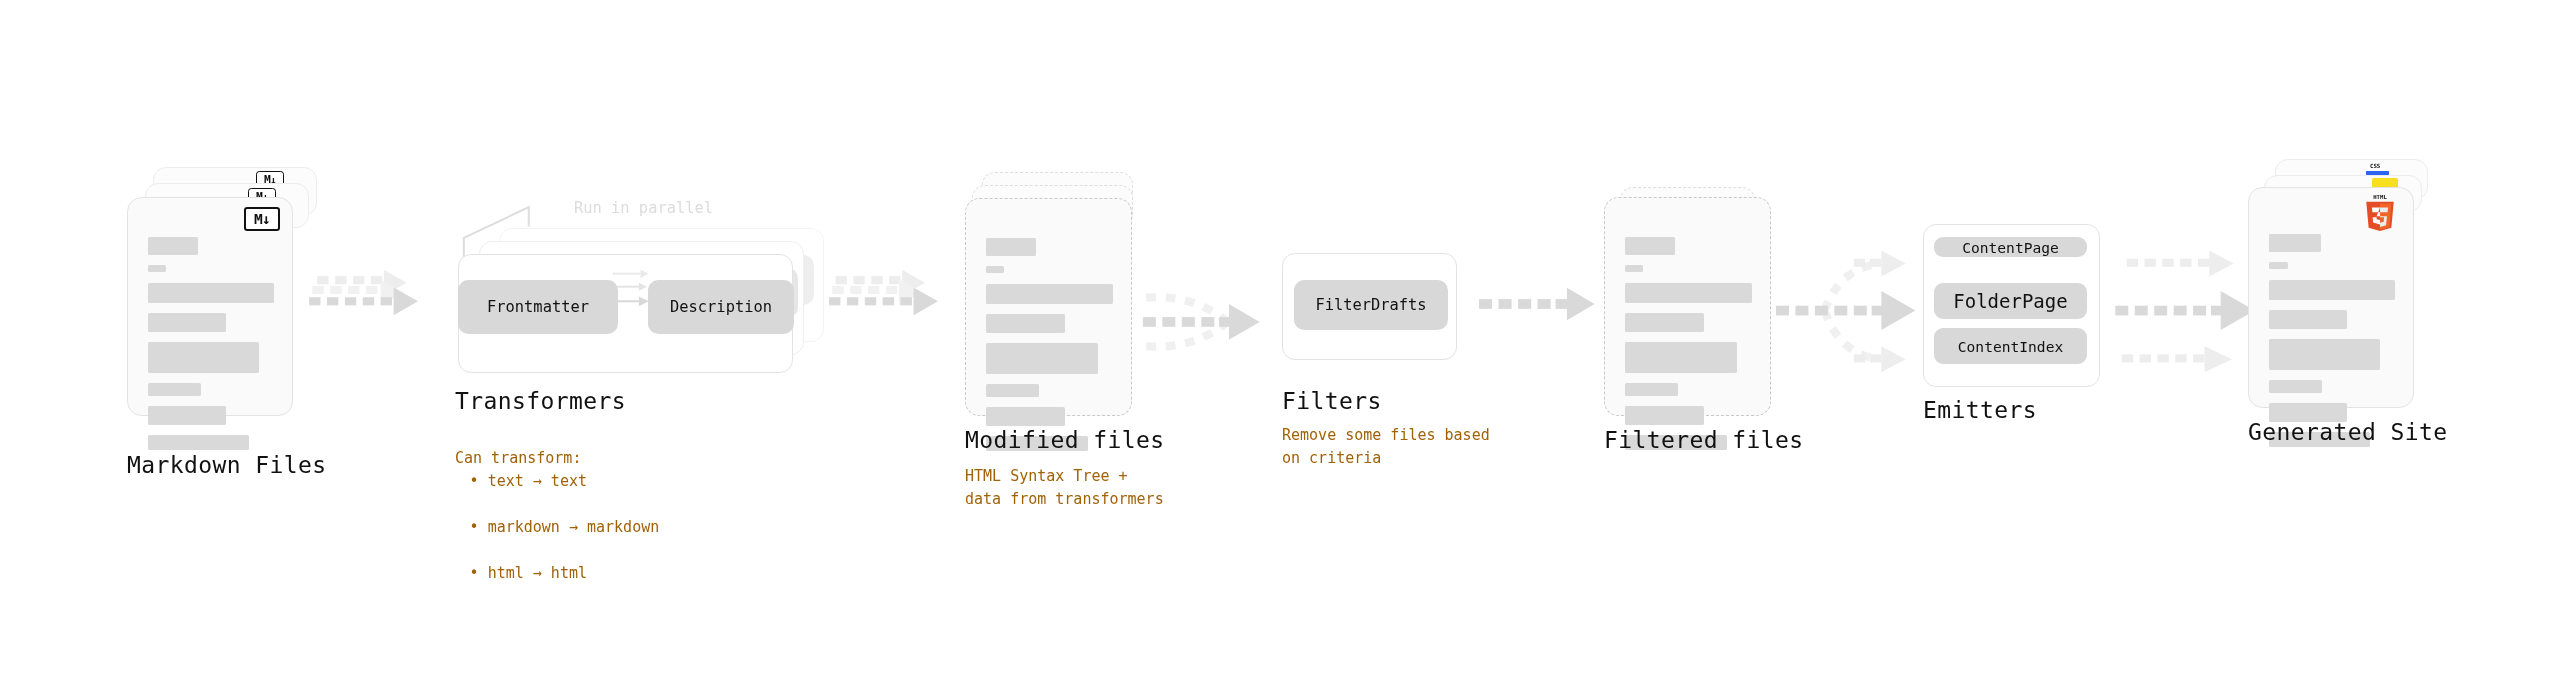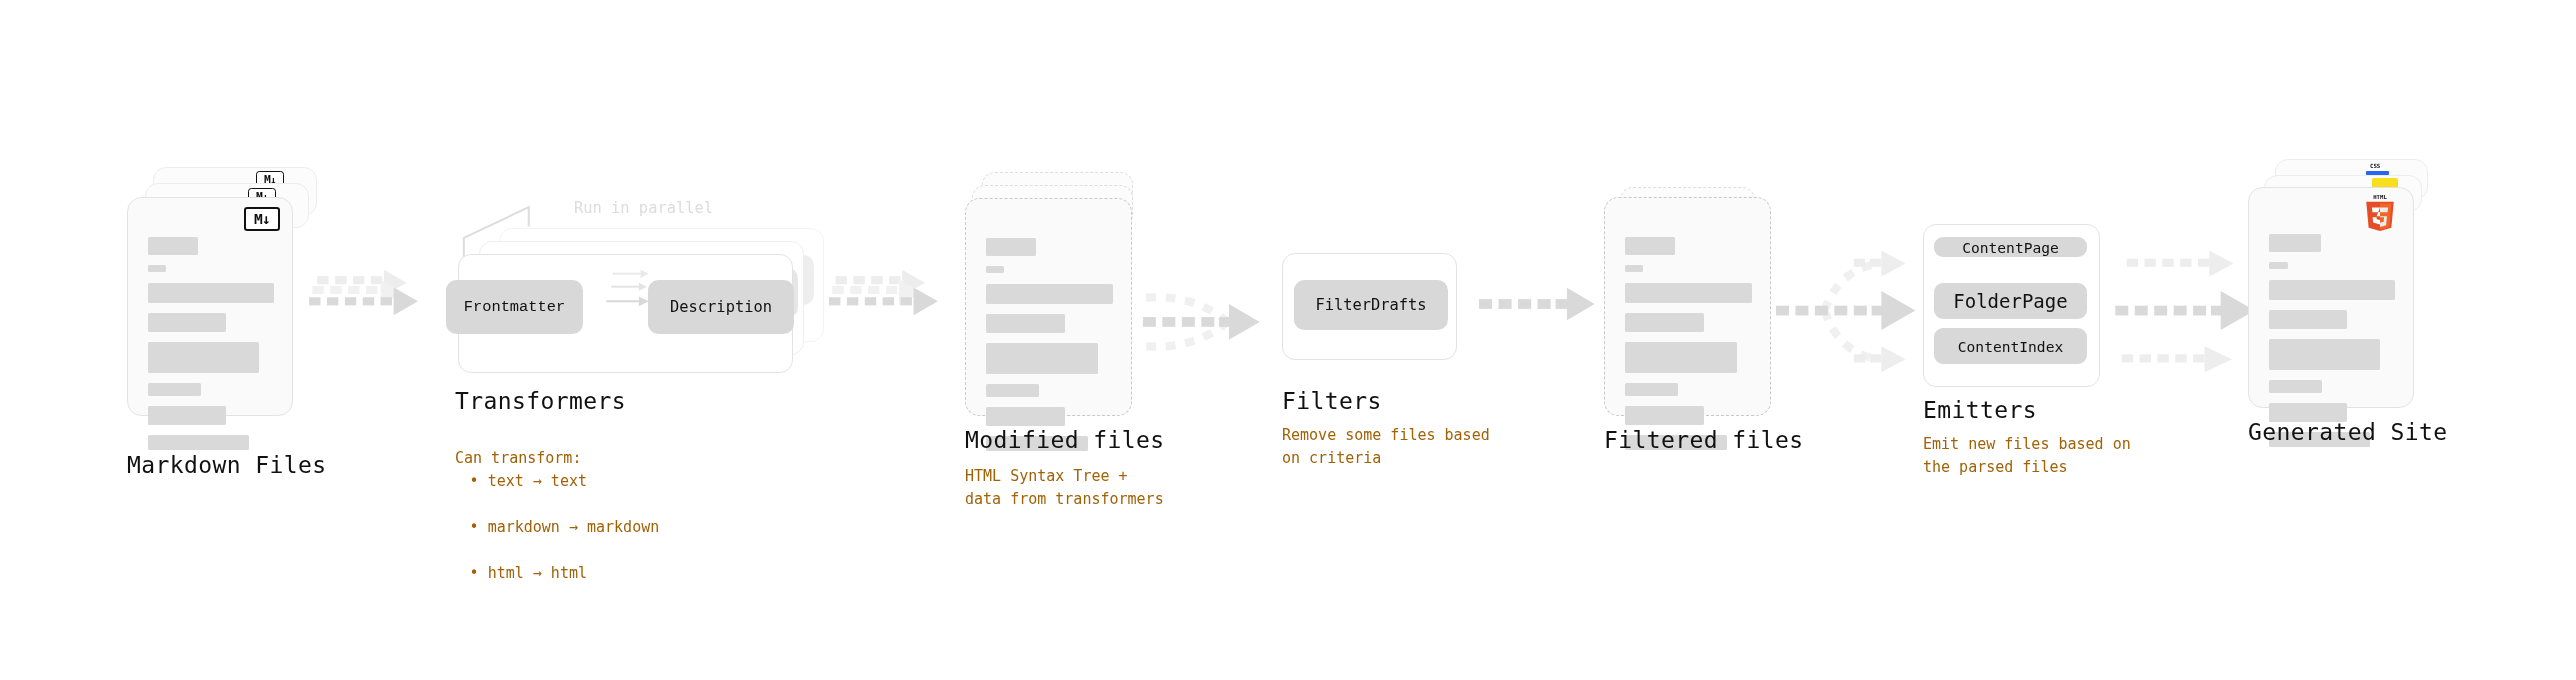--- a/index.html
+++ b/index.html
@@ -184,21 +184,21 @@
       <g stroke="#e4e4e4" stroke-width="2.5" fill="none">
         <line x1="0" y1="23" x2="34" y2="23"></line>
           <polygon points="34,18 44,23 34,28" fill="#e4e4e4" stroke="none"></polygon>
       </g>
       <g stroke="#d8d8d8" stroke-width="2.5" fill="none">
         <line x1="-6" y1="41" x2="34" y2="41"></line>
           <polygon points="34,35 46,41 34,47" fill="#d8d8d8" stroke="none"></polygon>
       </g>
     </svg>
 
-    <div class="pill" style="left:446px;top:280px;width:137px;height:54px;font-family:Liberation Mono, monospace;">
+    <div class="pill" style="left:458px;top:280px;width:160px;height:54px;">
       <span>Frontmatter</span>
     </div>
     <div class="pill" style="left:648px;top:280px;width:146px;height:54px;">
       <span>Description</span>
     </div>
   </div>
   <div class="title" style="left:455px;top:388px;">Transformers</div>
   <div class="desc" style="left:455px;top:424px;">
     <span>Can transform:</span>
     <span class="bul">• <span>text → text</span></span>
@@ -332,22 +332,20 @@
   <div class="pill" style="left:1934px;top:237px;width:153px;height:20px;border-radius:9px;font-size:14.6px;">
     <span>ContentPage</span>
   </div>
   <div class="pill" style="left:1934px;top:283px;width:153px;height:36px;border-radius:9px;font-size:19px;">
     <span>FolderPage</span>
   </div>
   <div class="pill" style="left:1934px;top:328px;width:153px;height:36px;border-radius:9px;font-size:14.6px;">
     <span>ContentIndex</span>
   </div>
   <div class="title" style="left:1923px;top:397px;">Emitters</div>
-  <div class="desc" style="left:1923px;top:433px;">Emit new files based on
-the parsed files</div>
 
   <svg class="abs" style="left:2110px;top:236px;" width="163" height="154" viewBox="0 0 200 190">
     <g fill="#ededed">
       <rect x="20" y="28" width="14" height="10"></rect>
         <rect x="42" y="28" width="14" height="10"></rect>
       <rect x="64" y="28" width="14" height="10"></rect>
         <rect x="86" y="28" width="14" height="10"></rect>
       <rect x="108" y="28" width="14" height="10"></rect>
       <polygon points="122,18 152,34 122,50"></polygon>
     </g>

